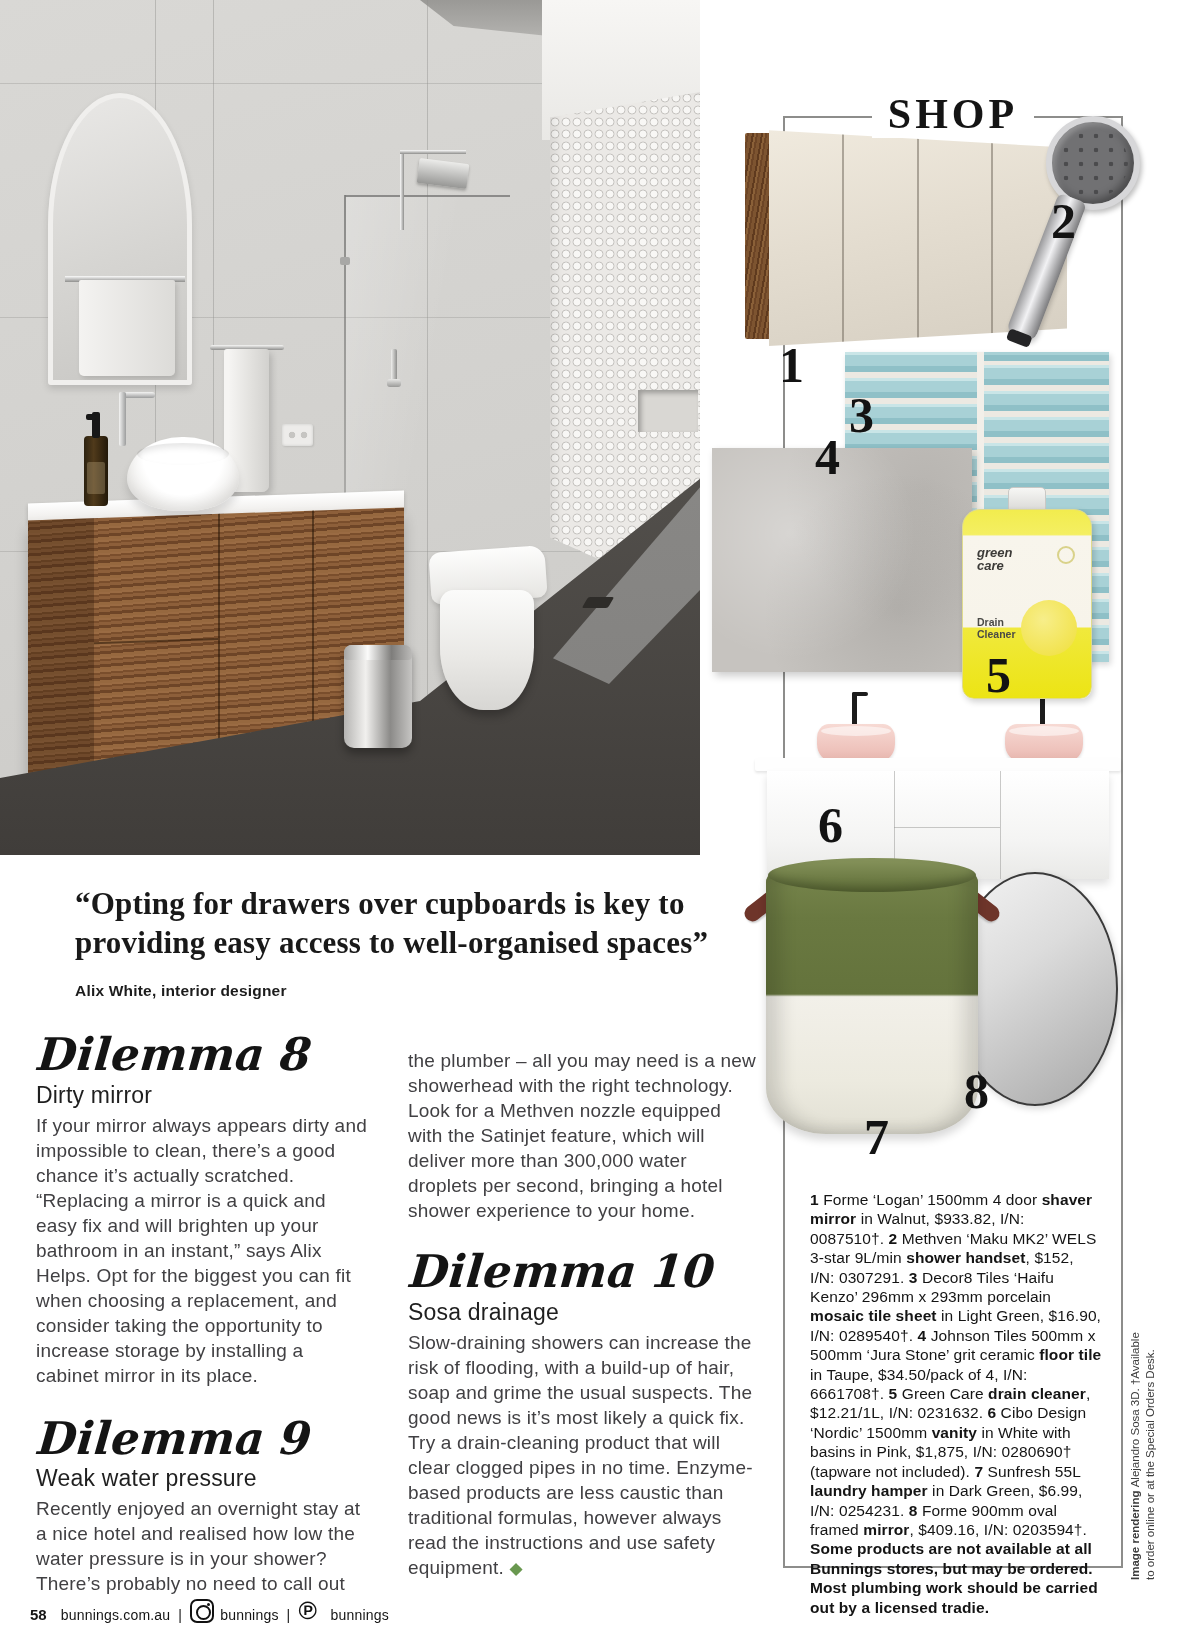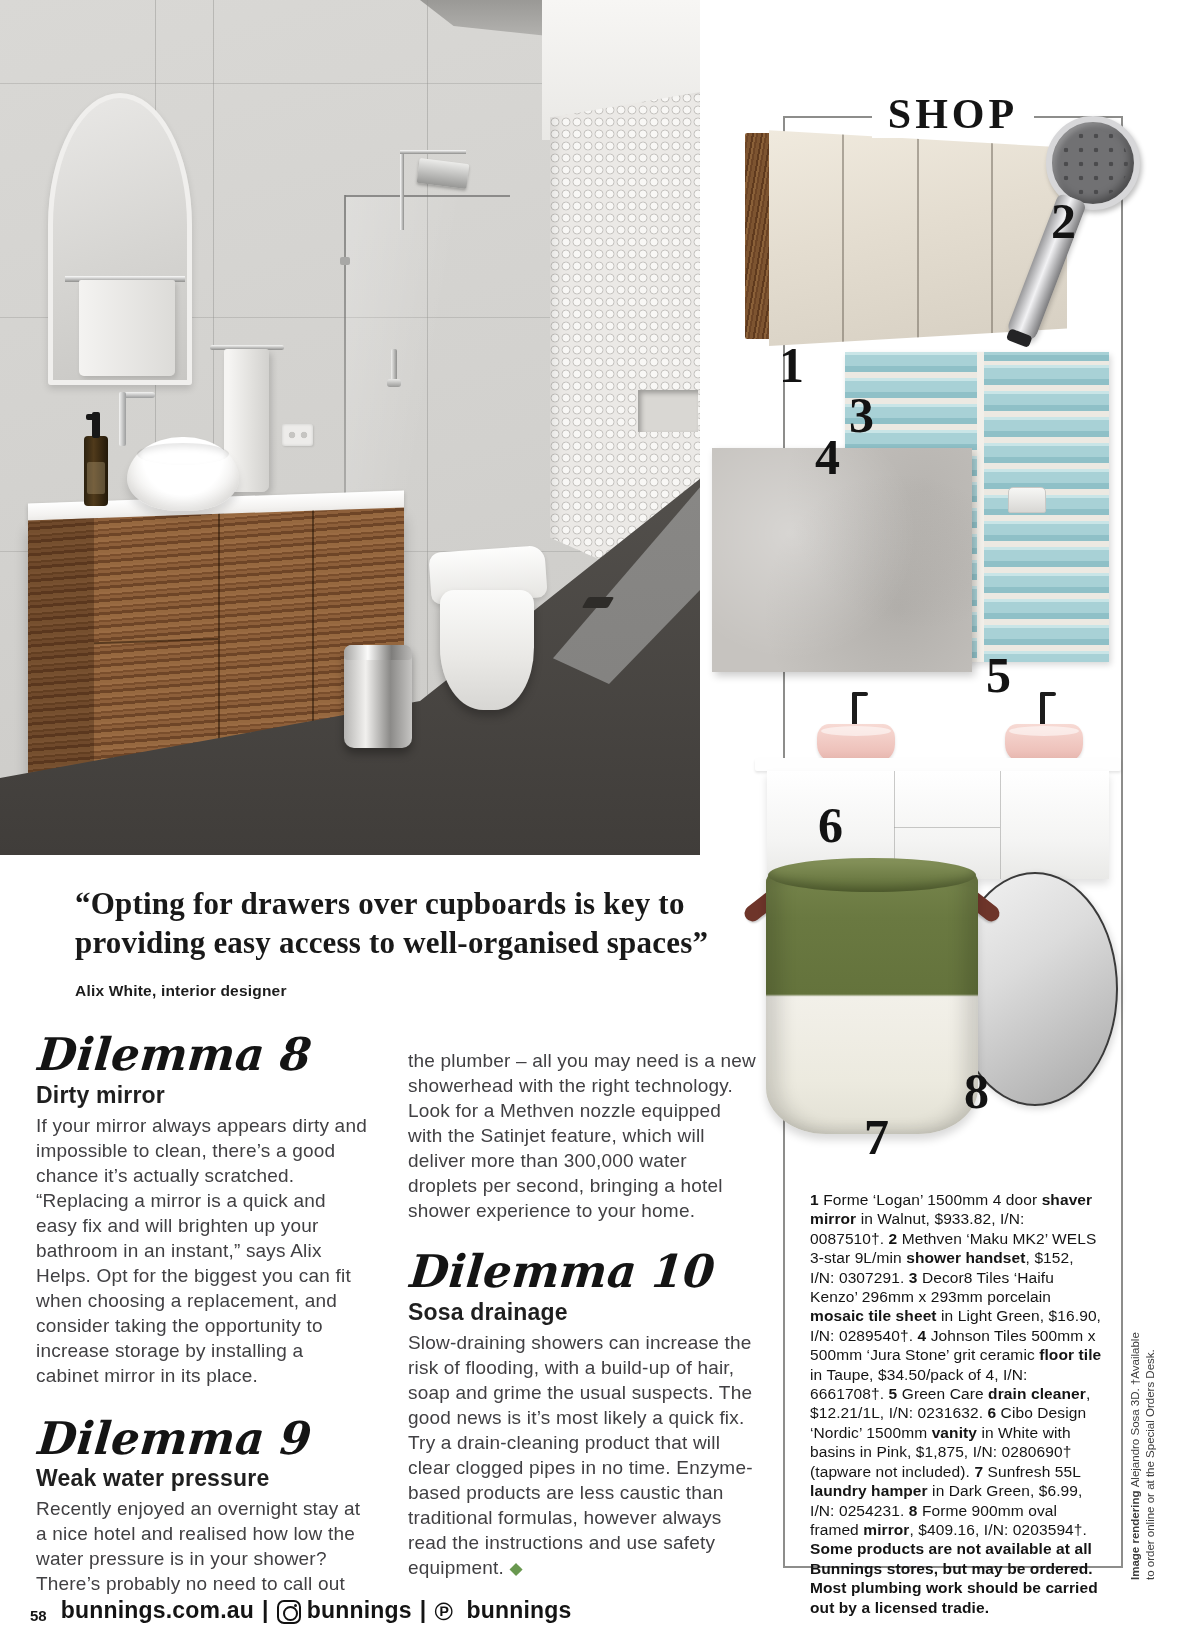--- a/index.html
+++ b/index.html
@@ -227,39 +227,39 @@
   
   .quote { position:absolute; left:35px; top:884px; width:720px;
     font-family:"Liberation Serif", serif; font-weight:700; font-size:31px; line-height:39px;
     color:#191919; letter-spacing:.2px;margin-left:40px; }
   .quote-attr { margin-top:9px; font-family:"Liberation Sans", sans-serif; font-size:15.5px;
     font-weight:700; color:#1c1c1c; letter-spacing:.2px; }
 
   
   .script-head { font-family:"DejaVu Serif", serif; font-style:italic; font-weight:700;
     font-size:45px; line-height:1.1; color:#141414; transform:skewX(-5deg); transform-origin:left bottom; }
-  .sub-head { font-size:23px; font-weight:700; color:#1f1f1f; letter-spacing:.2px; margin-top:2px; }
+  .sub-head { font-size:23px; font-weight:400; color:#1f1f1f; letter-spacing:.2px; margin-top:2px; }
   .body-copy { font-size:19px; line-height:25px; color:#414043; letter-spacing:.2px; margin-top:4px; }
   .col1 { position:absolute; left:36px; top:1030px; width:334px; }
   .col1 .sect2 { margin-top:26px; }
   .col2 { position:absolute; left:408px; top:1048px; width:352px; }
   .col2 .body-copy.first { margin-top:0; }
   .col2 .sect { margin-top:24px; }
   .end-mark { color:#69984f; font-size:17px; }
 
   
   .credit { position:absolute; left:1128px; top:1580px; width:312px; height:32px;
     transform:rotate(-90deg); transform-origin:0 0;
     font-size:11.5px; line-height:15px; color:#3c3c3c; }
   .credit b { font-weight:700; }
 
   
   .footer { position:absolute; left:30px; top:1597px; display:flex; align-items:flex-end; color:#141414; }
   .footer .pageno { font-size:15px; font-weight:700; margin-right:14px; }
-  .footer .site, .footer .handle, .footer .sep { font-size:23px; font-weight:700; letter-spacing:.2px; }
+  .footer .site, .footer .handle, .footer .sep { font-size:14px; font-weight:400; letter-spacing:.2px; }
   .footer .sep { margin:0 8px; }
   .ig-icon { display:inline-block; position:relative; width:24px; height:24px;
     border:2.5px solid #111; border-radius:7px; margin-right:6px; }
   .ig-icon::before { content:""; position:absolute; left:4px; top:4px; width:11px; height:11px;
     border:2.5px solid #111; border-radius:50%; }
   .ig-icon::after { content:""; position:absolute; right:2px; top:2px; width:3px; height:3px;
     background:#111; border-radius:50%; }
   .pin-icon { display:inline-block; width:26px; height:26px; margin-right:6px; line-height:26px; }
   .pin-icon::before { content:"℗"; font-size:25px; font-weight:700; color:#111; line-height:26px; }
 </style>
@@ -315,20 +315,28 @@
     <div class="cabinet">
       <div class="cabinet-side"></div>
       <div class="cabinet-front"></div>
     </div>
     <div class="handset-head"></div>
     <div class="handset-handle"></div>
     <div class="tilesheet"></div>
     <div class="stonetile"></div>
     <div class="bottle">
       <div class="bottle-cap"></div>
+      <div class="bottle-body">
+        <span class="bottle-brand">green
+care</span>
+        <span class="bottle-dots"></span>
+        <span class="bottle-circle"></span>
+        <span class="bottle-title">Drain
+Cleaner</span>
+      </div>
     </div>
     <div class="vanity6">
       <div class="v6-tap tl"></div>
       <div class="v6-tap tr"></div>
       <div class="v6-basin bl"></div>
       <div class="v6-basin br"></div>
       <div class="v6-top"></div>
       <div class="v6-body"></div>
     </div>
     <div class="hamper">

